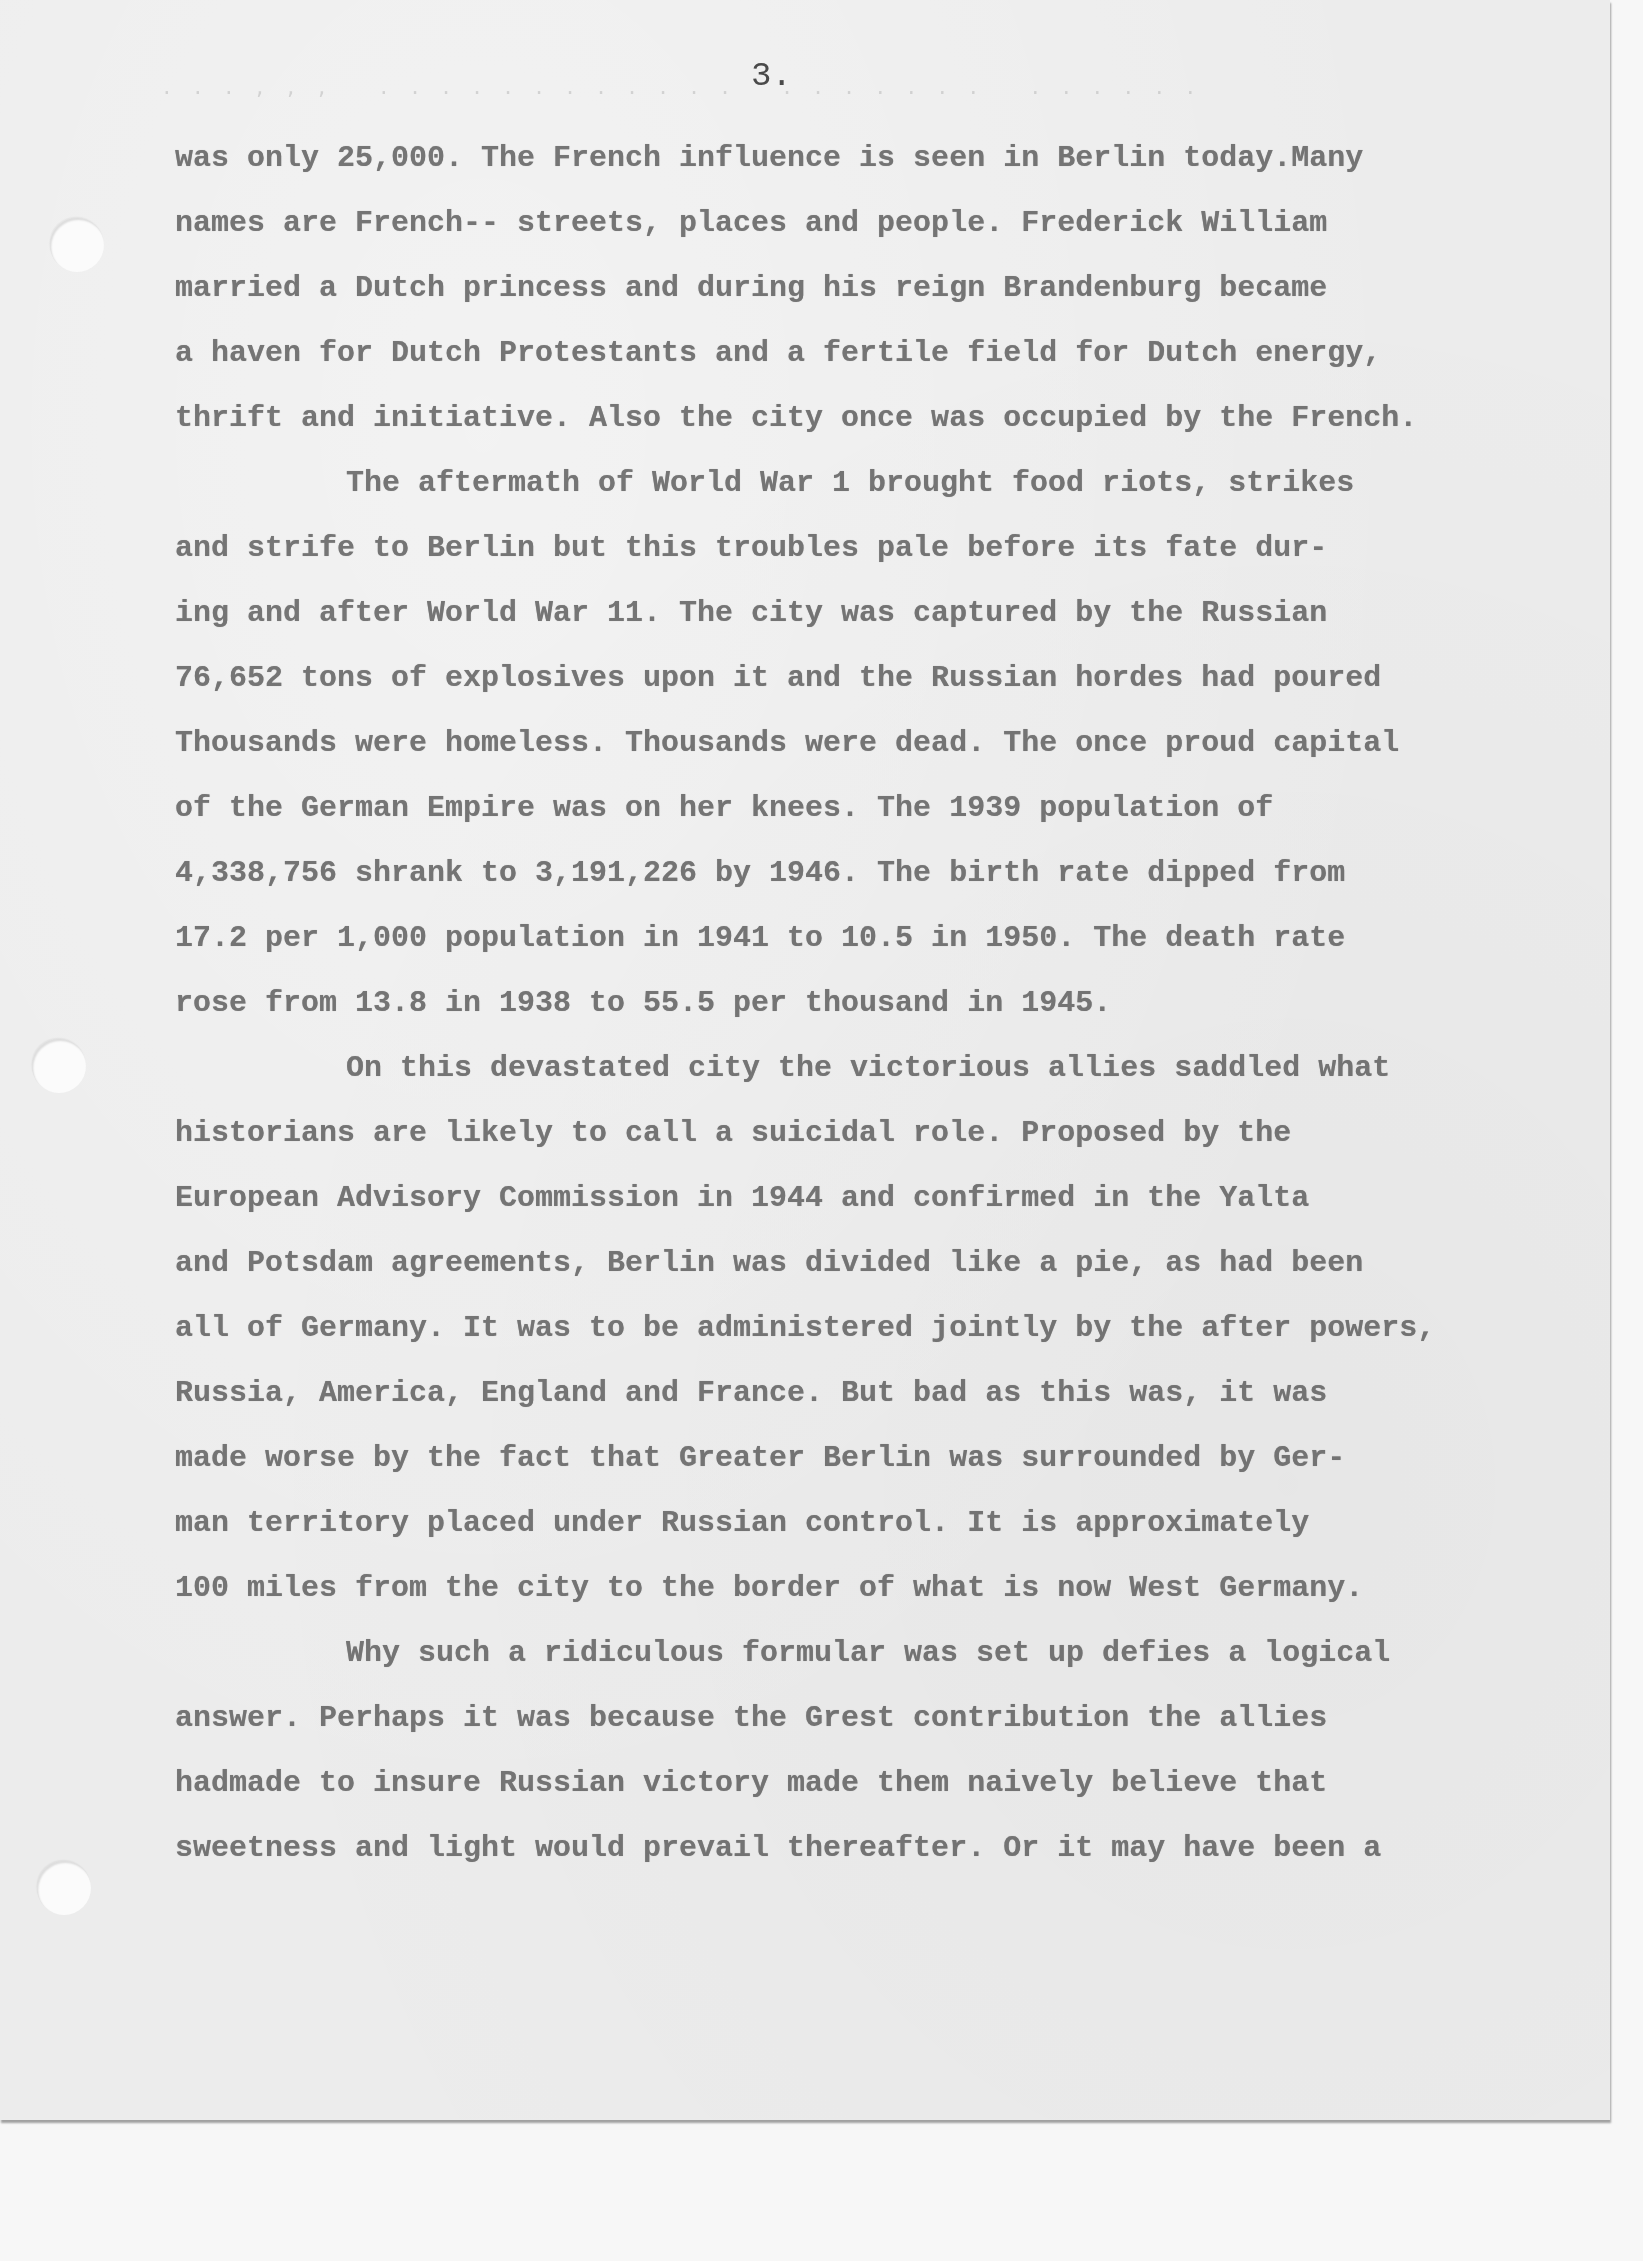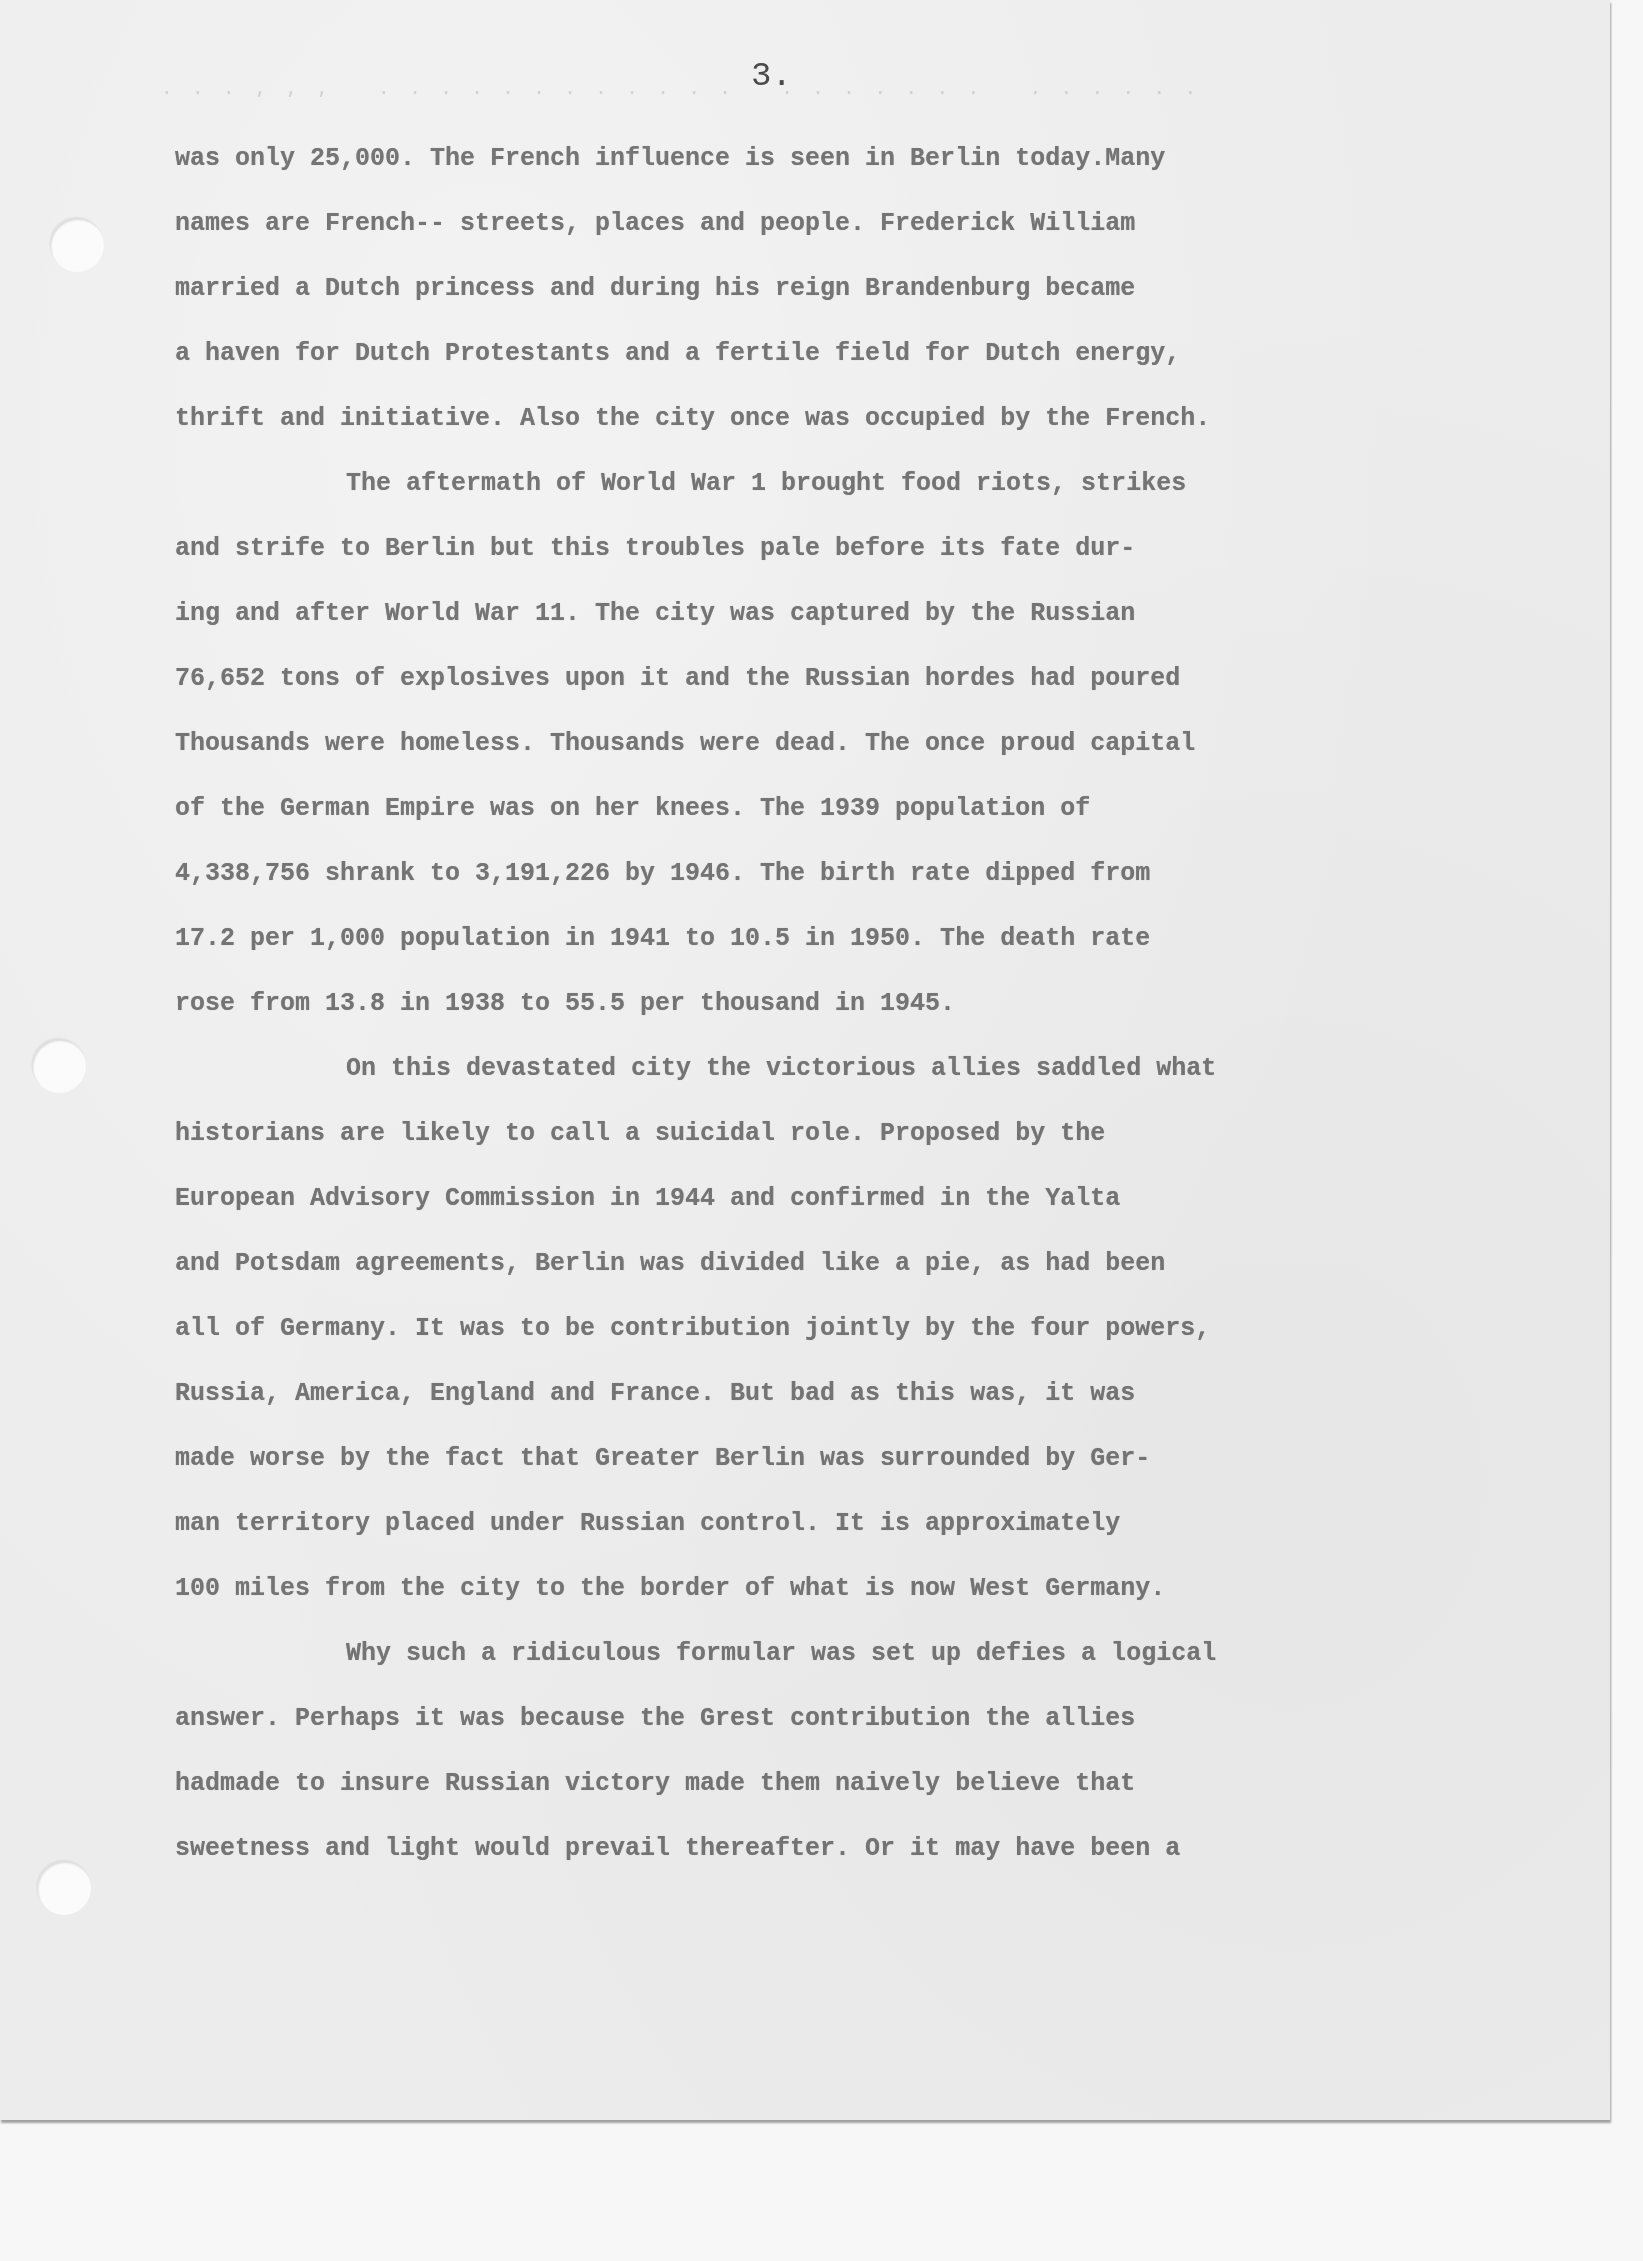--- a/index.html
+++ b/index.html
@@ -53,21 +53,21 @@
     font-family: "Liberation Mono", "DejaVu Sans Mono", monospace;
     font-size: 34px;
     color: #4a4a4a;
     white-space: pre;
   }
   .body-text {
     position: absolute;
     left: 175px; top: 126px;
     width: 1431px;
     font-family: "Liberation Mono", "DejaVu Sans Mono", monospace;
-    font-size: 25px;
+    font-size: 30px;
     line-height: 65px;
     color: #5a5a5a;
     text-shadow: 0 0 0.8px rgba(60,60,60,0.55);
     font-weight: bold;
     opacity: 0.82;
   }
   .line {
     display: block;
     white-space: pre;
     height: 65px;
@@ -99,21 +99,21 @@
       <span class="line">76,652 tons of explosives upon it and the Russian hordes had poured</span>
       <span class="line">Thousands were homeless. Thousands were dead. The once proud capital</span>
       <span class="line">of the German Empire was on her knees. The 1939 population of</span>
       <span class="line">4,338,756 shrank to 3,191,226 by 1946. The birth rate dipped from</span>
       <span class="line">17.2 per 1,000 population in 1941 to 10.5 in 1950. The death rate</span>
       <span class="line">rose from 13.8 in 1938 to 55.5 per thousand in 1945.</span>
       <span class="line indent">On this devastated city the victorious allies saddled what</span>
       <span class="line">historians are likely to call a suicidal role. Proposed by the</span>
       <span class="line">European Advisory Commission in 1944 and confirmed in the Yalta</span>
       <span class="line">and Potsdam agreements, Berlin was divided like a pie, as had been</span>
-      <span class="line">all of Germany. It was to be contribution jointly by the four powers,</span>
+      <span class="line">all of Germany. It was to be administered jointly by the after powers,</span>
       <span class="line">Russia, America, England and France. But bad as this was, it was</span>
       <span class="line">made worse by the fact that Greater Berlin was surrounded by Ger-</span>
       <span class="line">man territory placed under Russian control. It is approximately</span>
       <span class="line">100 miles from the city to the border of what is now West Germany.</span>
       <span class="line indent">Why such a ridiculous formular was set up defies a logical</span>
       <span class="line">answer. Perhaps it was because the Grest contribution the allies</span>
       <span class="line">hadmade to insure Russian victory made them naively believe that</span>
       <span class="line">sweetness and light would prevail thereafter. Or it may have been a</span>
     </div>
 </div>

